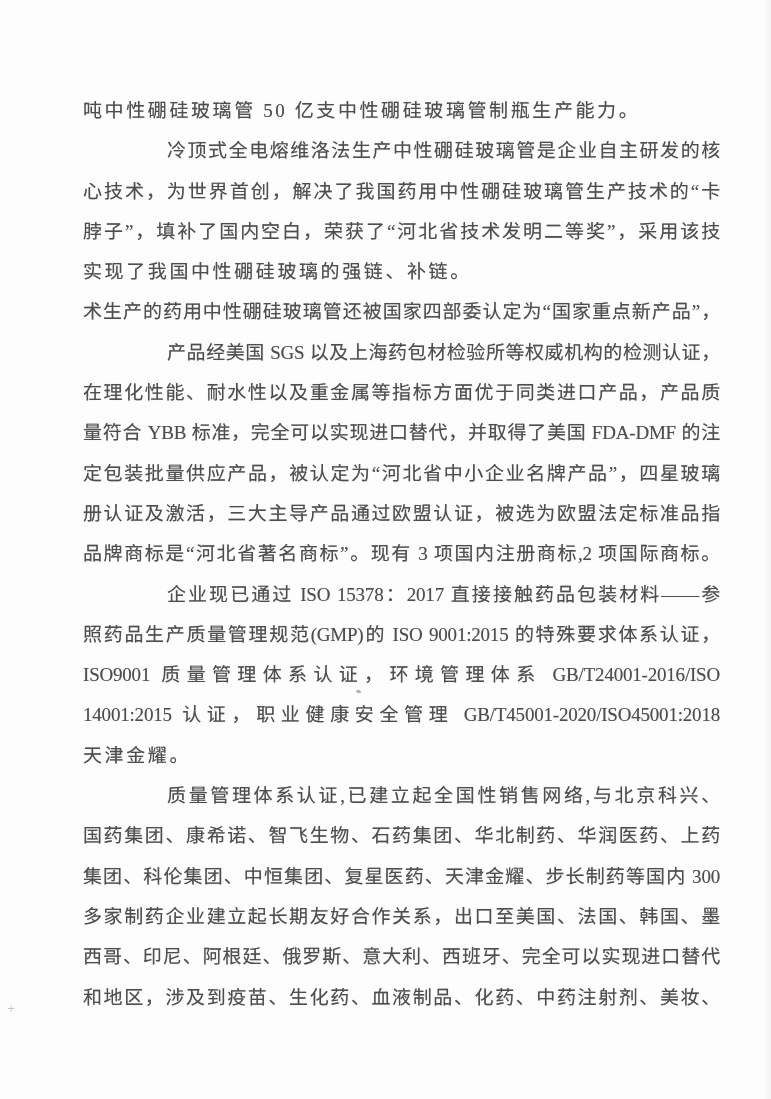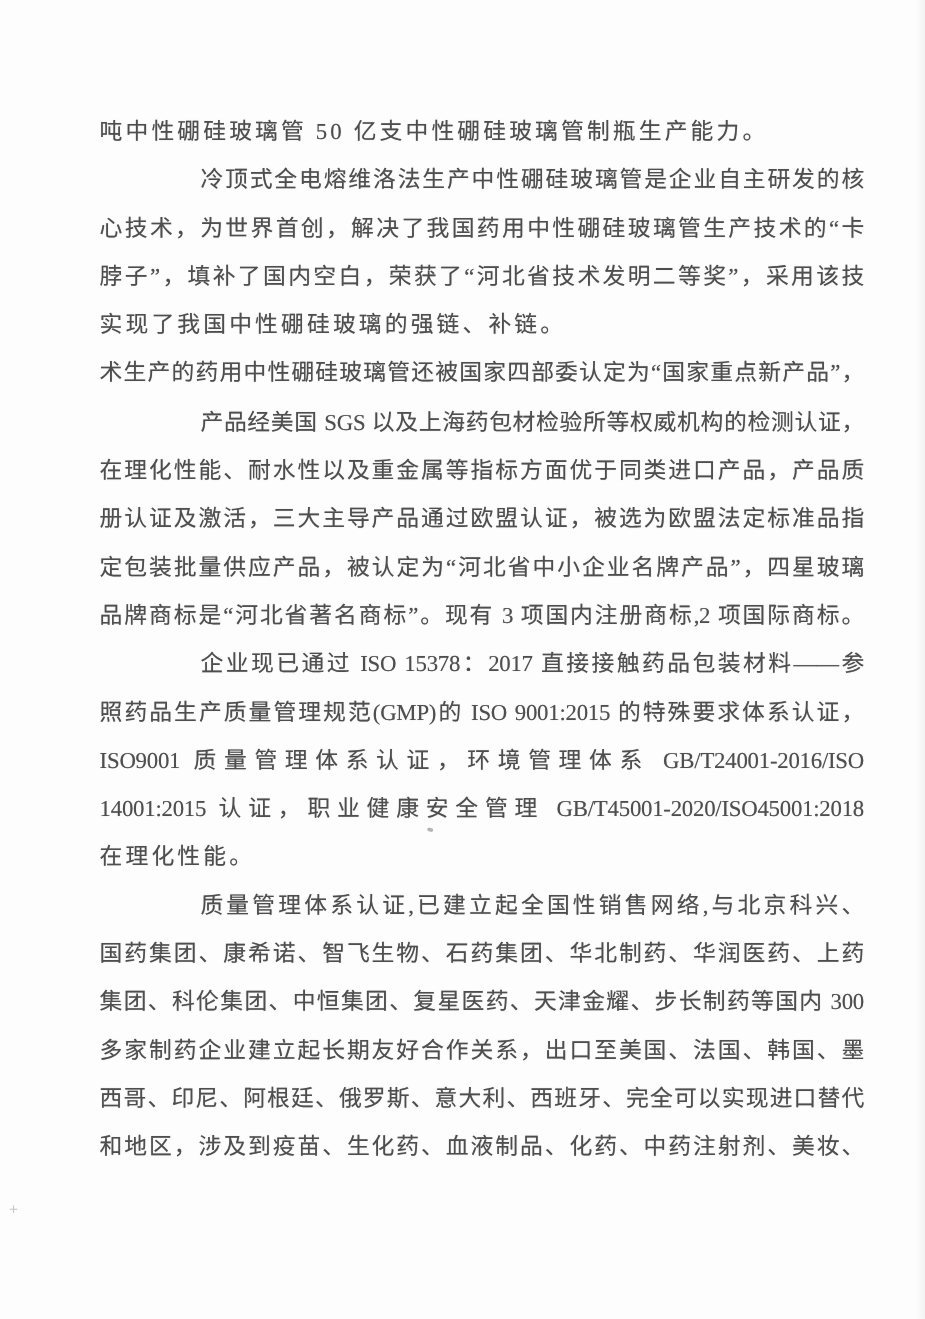--- a/index.html
+++ b/index.html
@@ -83,28 +83,29 @@
 <main class="scan-page">
   <div class="doc-text">
       <div class="line endp">吨中性硼硅玻璃管 50 亿支中性硼硅玻璃管制瓶生产能力。</div>
       <div class="line indent">冷顶式全电熔维洛法生产中性硼硅玻璃管是企业自主研发的核</div>
       <div class="line">心技术，为世界首创，解决了我国药用中性硼硅玻璃管生产技术的“卡</div>
       <div class="line">脖子”，填补了国内空白，荣获了“河北省技术发明二等奖”，采用该技</div>
       <div class="line endp">实现了我国中性硼硅玻璃的强链、补链。</div>
       <div class="line">术生产的药用中性硼硅玻璃管还被国家四部委认定为“国家重点新产品”，</div>
       <div class="line indent">产品经美国 SGS 以及上海药包材检验所等权威机构的检测认证，</div>
       <div class="line">在理化性能、耐水性以及重金属等指标方面优于同类进口产品，产品质</div>
+      <div class="line">量符合 YBB 标准，完全可以实现进口替代，并取得了美国 FDA-DMF 的注</div>
+      <div class="line">定包装批量供应产品，被认定为“河北省中小企业名牌产品”，四星玻璃</div>
       <div class="line">册认证及激活，三大主导产品通过欧盟认证，被选为欧盟法定标准品指</div>
-      <div class="line">定包装批量供应产品，被认定为“河北省中小企业名牌产品”，四星玻璃</div>
       <div class="line">品牌商标是“河北省著名商标”。现有 3 项国内注册商标,2 项国际商标。</div>
       <div class="line indent">企业现已通过 ISO 15378：2017 直接接触药品包装材料——参</div>
       <div class="line">照药品生产质量管理规范(GMP)的 ISO 9001:2015 的特殊要求体系认证，</div>
       <div class="line">ISO9001 质量管理体系认证，环境管理体系 GB/T24001-2016/ISO</div>
       <div class="line">14001:2015 认证，职业健康安全管理 GB/T45001-2020/ISO45001:2018</div>
-      <div class="line endp">在理化性能。</div>
+      <div class="line endp">天津金耀。</div>
       <div class="line indent">质量管理体系认证,已建立起全国性销售网络,与北京科兴、</div>
       <div class="line">国药集团、康希诺、智飞生物、石药集团、华北制药、华润医药、上药</div>
       <div class="line">集团、科伦集团、中恒集团、复星医药、天津金耀、步长制药等国内 300</div>
       <div class="line">多家制药企业建立起长期友好合作关系，出口至美国、法国、韩国、墨</div>
       <div class="line">西哥、印尼、阿根廷、俄罗斯、意大利、西班牙、完全可以实现进口替代</div>
       <div class="line">和地区，涉及到疫苗、生化药、血液制品、化药、中药注射剂、美妆、</div>
     </div>
   <div class="speck-a"></div>
   <div class="speck-b">+</div>
   <div class="scan-edge"></div>

